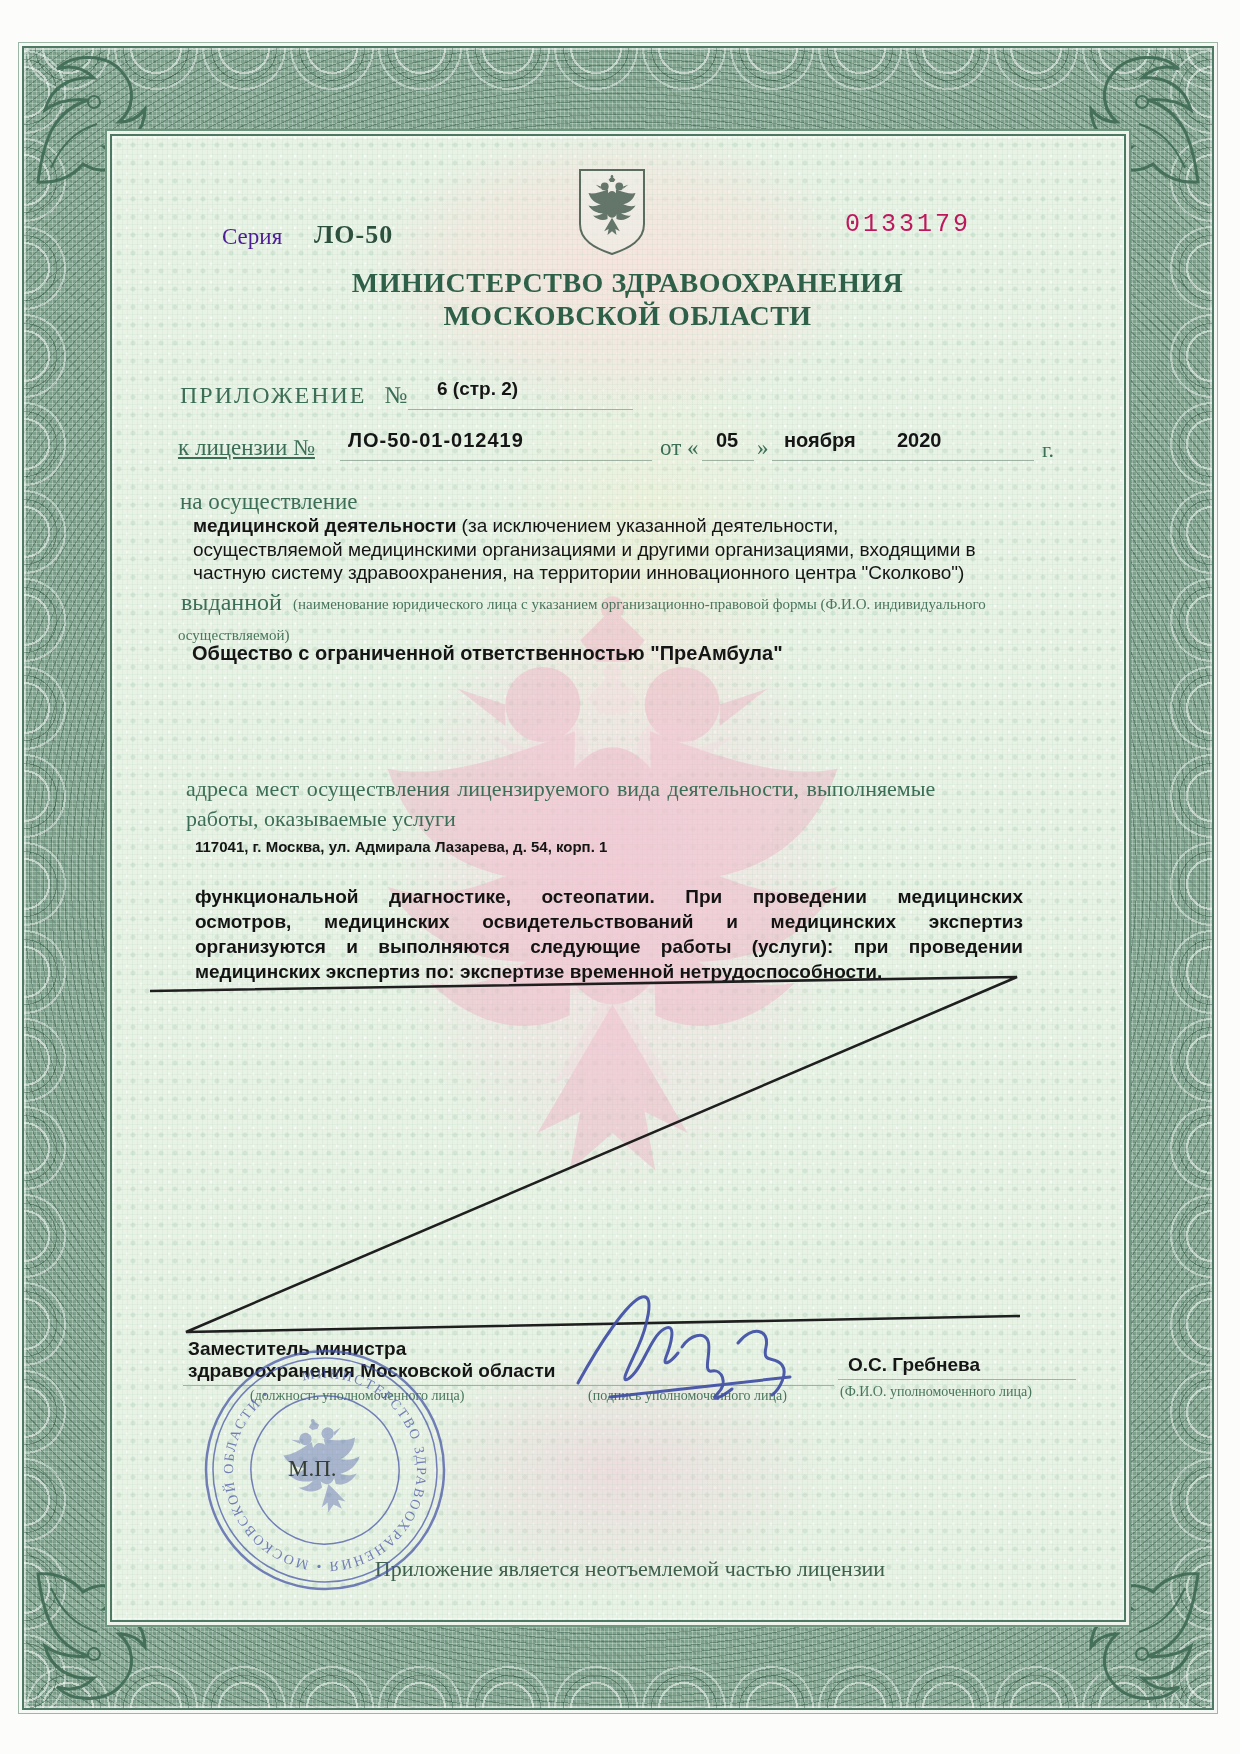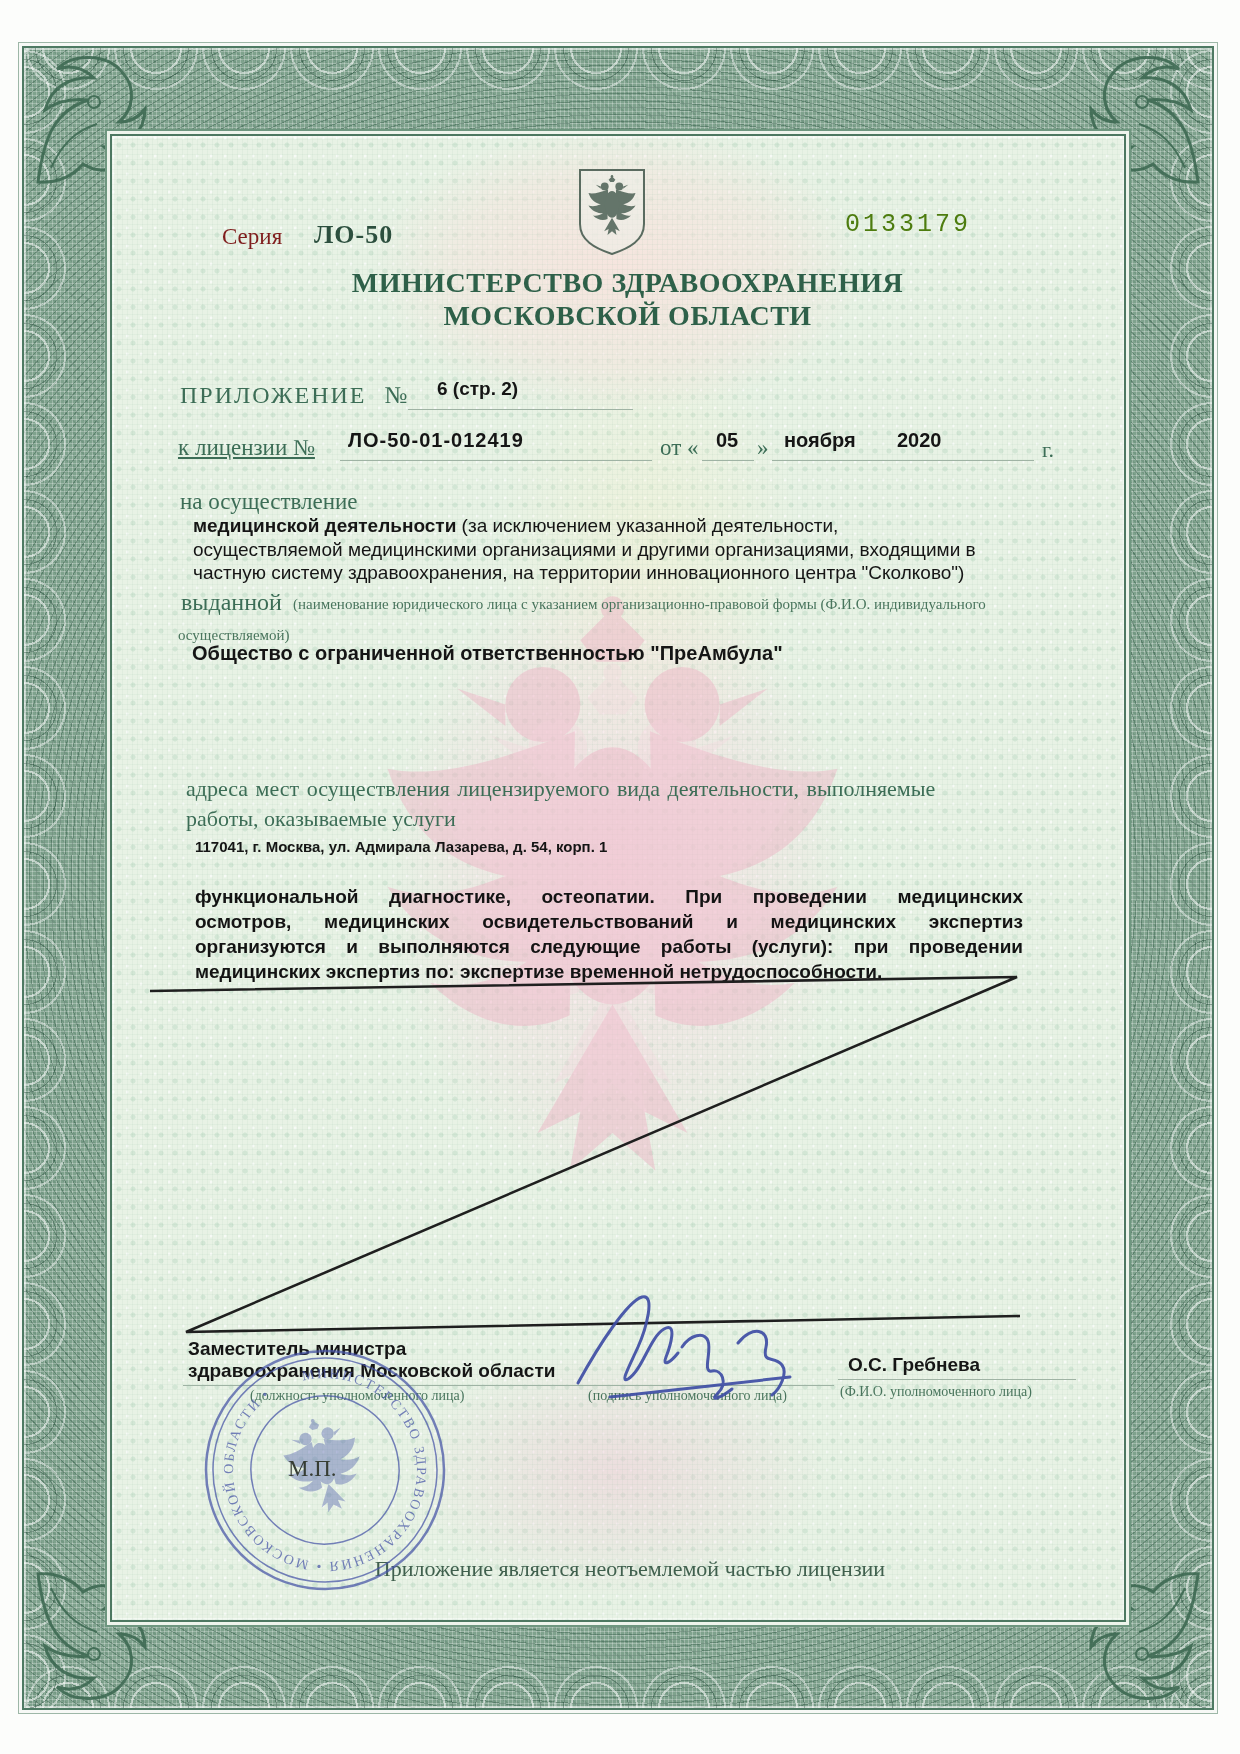--- a/index.html
+++ b/index.html
@@ -46,24 +46,24 @@
   .inner::after{content:"";position:absolute;inset:0;pointer-events:none;
          background-image:
            repeating-linear-gradient(0deg, rgba(150,195,165,.10) 0 1px, transparent 1px 5px),
            repeating-linear-gradient(90deg, rgba(150,195,165,.10) 0 1px, transparent 1px 5px);}
   
   .content{position:absolute;inset:0;z-index:5;}
   .abs{position:absolute;white-space:nowrap;}
   .green{color:#3c6d56;}
   .sans{font-family:"Liberation Sans","DejaVu Sans",sans-serif;color:#151515;}
   .ln{position:absolute;height:0;border-top:1px solid #9fb3a4;}
-  .series-label{left:222px;top:224px;font-size:23px;color:#7f1d1d;}
+  .series-label{left:222px;top:224px;font-size:23px;color:#4c1d95;}
   .series-value{left:314px;top:220px;font-size:26px;font-weight:700;color:#2c4f3e;letter-spacing:1px;}
   .serial{left:845px;top:210px;font-family:"Liberation Mono","DejaVu Sans Mono",monospace;
-          font-size:25px;color:#4d7c0f;letter-spacing:3px;}
+          font-size:25px;color:#be185d;letter-spacing:3px;}
   .title-wrap{left:160px;top:266px;width:935px;text-align:center;white-space:nowrap;}
   .title-line{font-size:28px;font-weight:700;color:#2e6049;letter-spacing:.5px;line-height:33px;}
   .appendix-label{left:180px;top:382px;font-size:24px;letter-spacing:2px;}
   .appendix-no{margin-left:18px;}
   .appendix-value{left:437px;top:378px;font-size:19px;font-weight:700;}
   .lic-label{left:178px;top:435px;font-size:23px;text-decoration:underline;}
   .lic-number{left:348px;top:429px;font-size:20px;font-weight:700;letter-spacing:1px;}
   .lic-from{left:660px;top:435px;font-size:23px;}
   .lic-day{left:716px;top:429px;font-size:20px;font-weight:700;}
   .lic-closeq{left:757px;top:435px;font-size:23px;}

